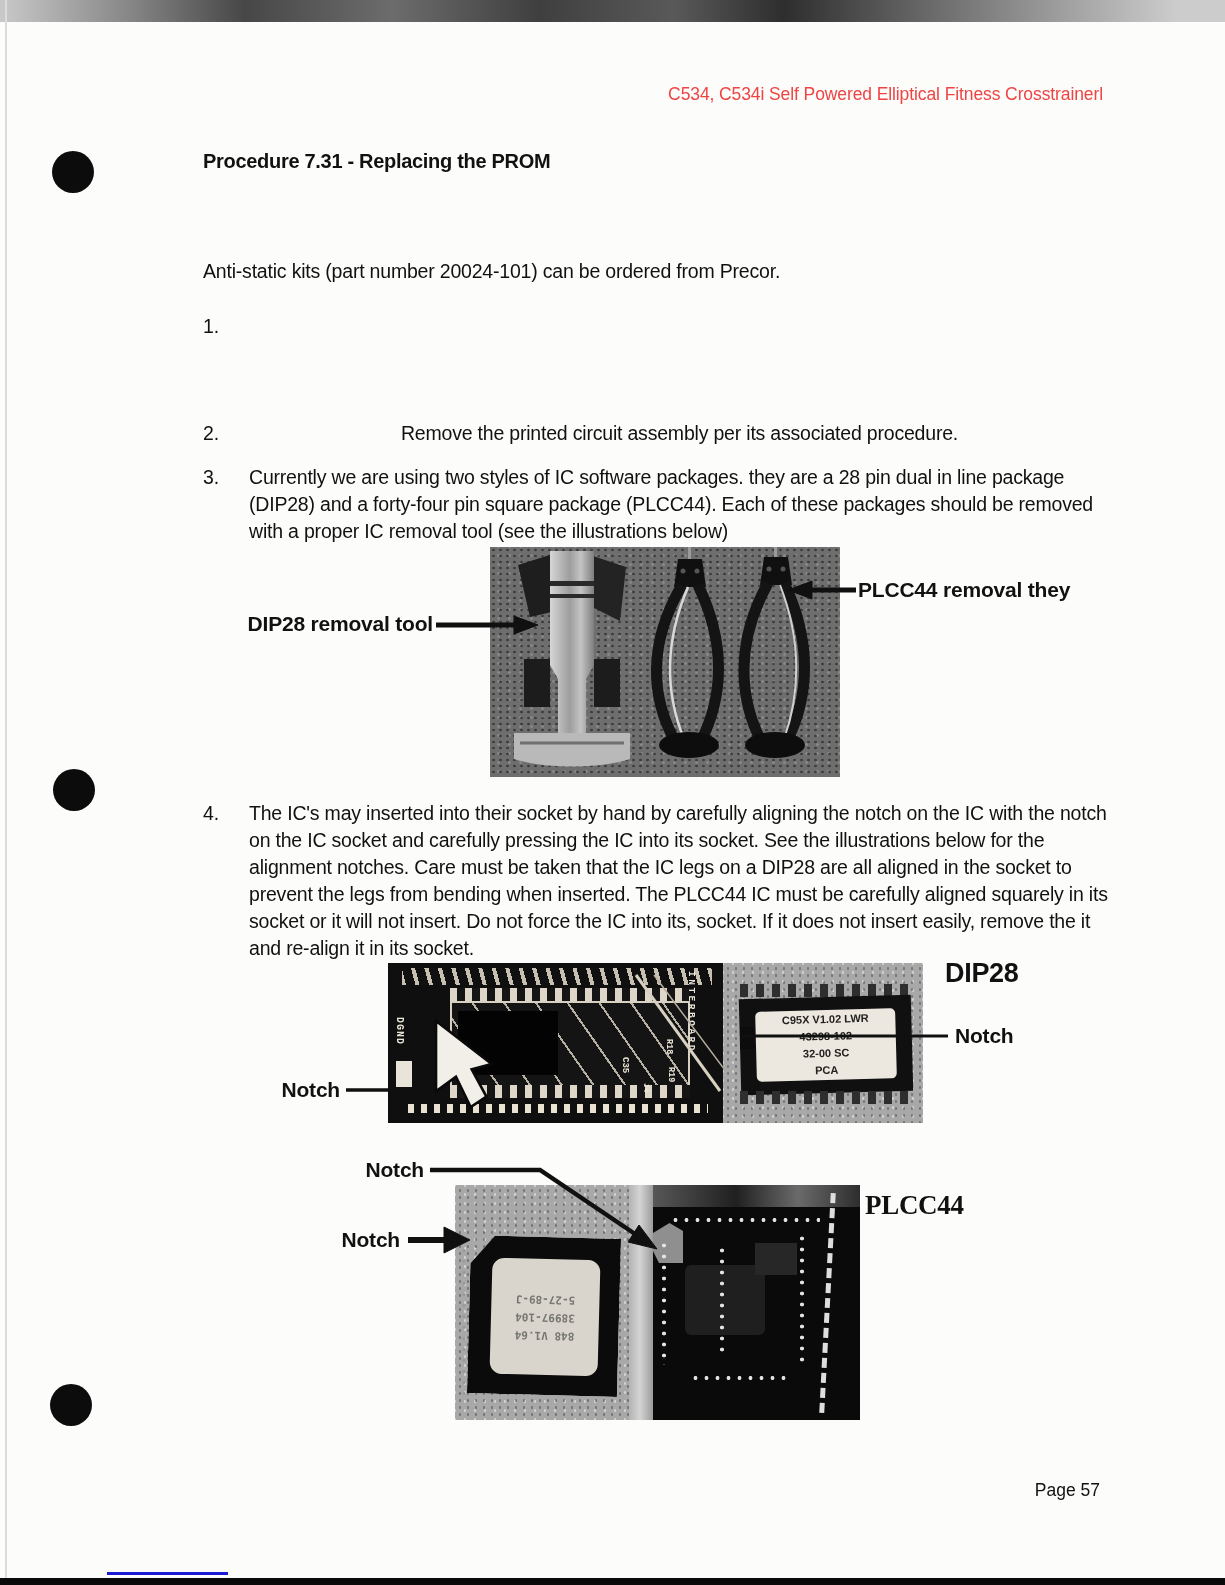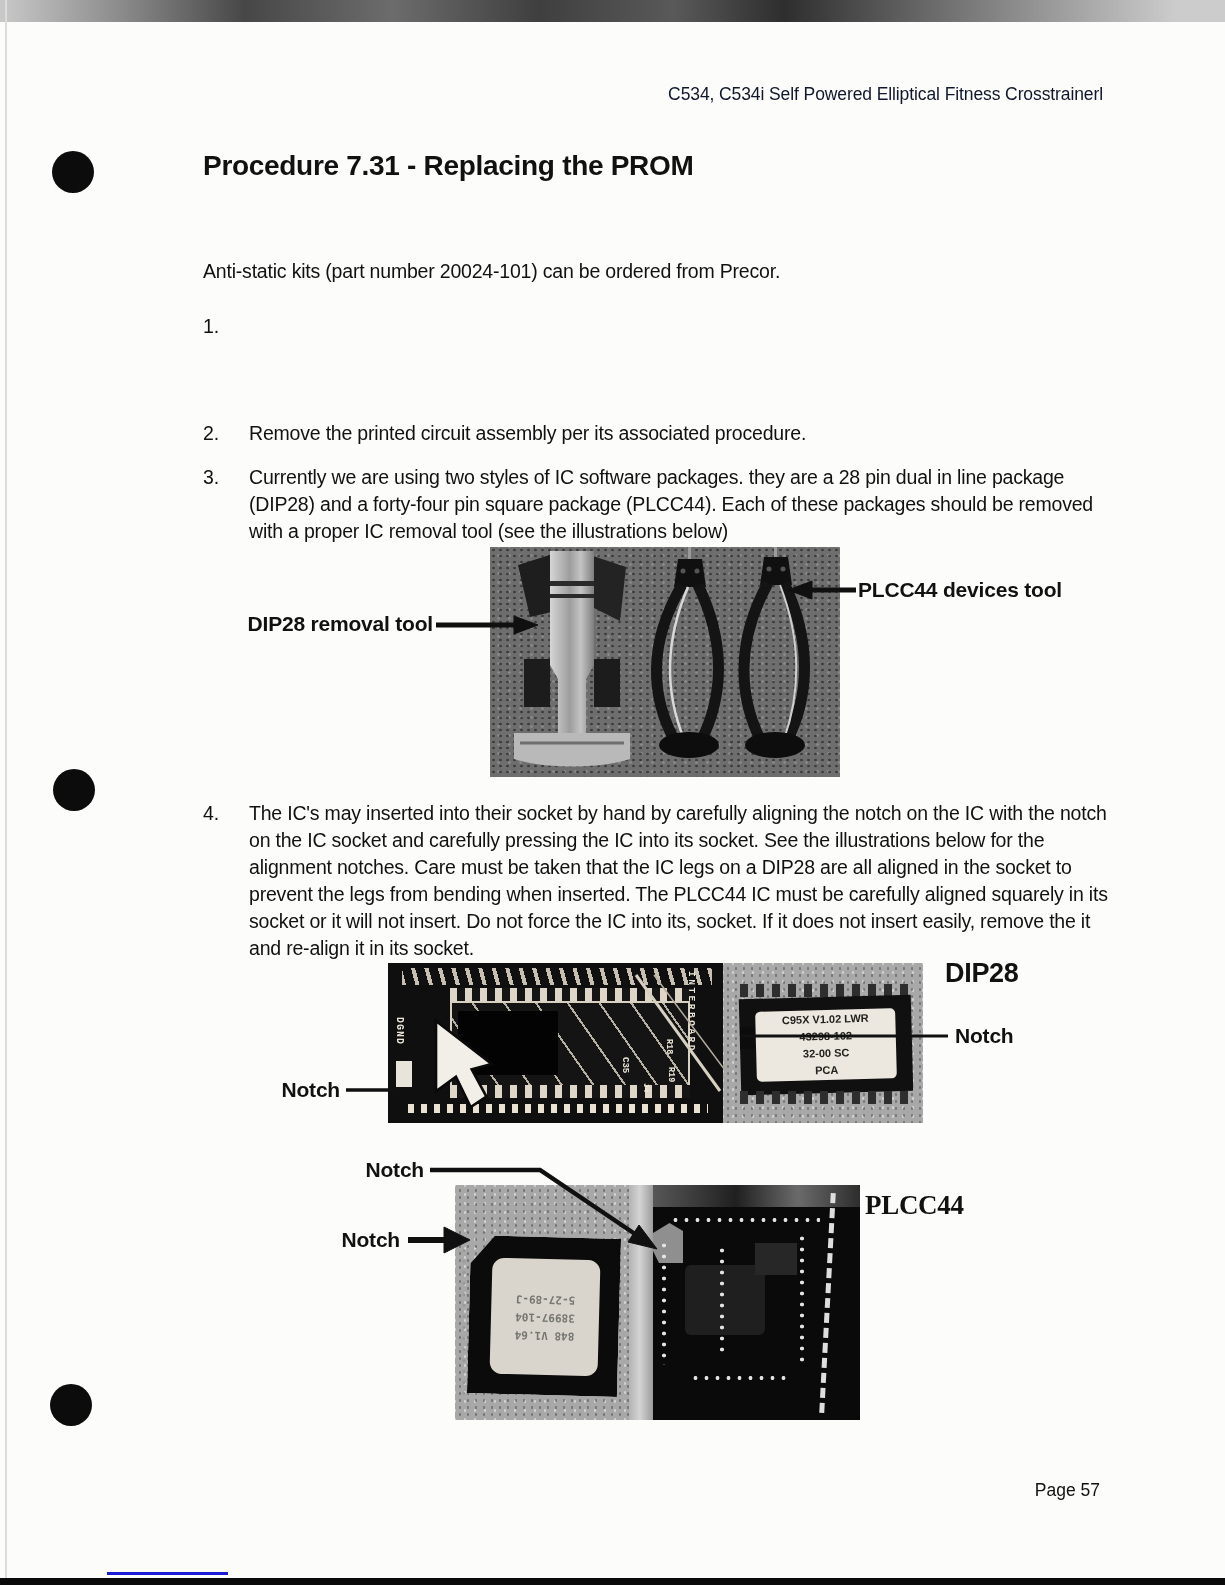--- a/index.html
+++ b/index.html
@@ -10,22 +10,22 @@
 
   
   .scan-top{left:0;top:0;width:1225px;height:22px;
     background:linear-gradient(90deg,#c9c9c9 0%,#8a8a8a 10%,#474747 20%,#6c6c6c 32%,#3f3f3f 44%,#595959 55%,#2e2e2e 64%,#6a6a6a 76%,#9b9b9b 86%,#cccccc 96%);}
   .scan-left{left:5px;top:0;width:2px;height:1585px;background:#dcdcda;}
   .scan-bottom{left:0;top:1578px;width:1225px;height:7px;background:#0a0a0a;}
   .punch{width:42px;height:42px;border-radius:50%;background:#0c0c0c;}
   .link-line{left:107px;top:1572px;width:121px;height:3px;background:#1b1bd4;}
 
   
-  .header{top:84px;right:122px;font-size:17.5px;letter-spacing:-0.1px;color:#0f172a;}
-  .title{left:203px;top:150px;font-size:28px;font-weight:bold;letter-spacing:-0.3px;}
+  .header{top:84px;right:122px;font-size:17.5px;letter-spacing:-0.1px;color:#ef4444;}
+  .title{left:203px;top:150px;font-size:20px;font-weight:bold;letter-spacing:-0.3px;}
   .intro{left:203px;top:260px;font-size:19.5px;letter-spacing:-0.2px;}
   .step-num{left:203px;font-size:19.5px;line-height:27px;}
   .step-text{left:249px;width:861px;font-size:19.5px;line-height:27px;letter-spacing:-0.2px;}
   .callout{font-size:21px;font-weight:bold;letter-spacing:-0.2px;z-index:4;}
   .fig-head{font-size:27px;font-weight:bold;letter-spacing:-0.3px;z-index:4;}
   .footer{top:1480px;right:125px;font-size:17.5px;}
 
   
   .photo{z-index:1;overflow:hidden;}
   .speckle-dark{background-color:#6e6e6e;
@@ -91,21 +91,21 @@
   <div class="abs punch" style="left:53px;top:769px;"></div>
   <div class="abs punch" style="left:50px;top:1384px;"></div>
 
   <div class="abs header">C534, C534i Self Powered Elliptical Fitness Crosstrainerl</div>
   <div class="abs title">Procedure 7.31 - Replacing the PROM</div>
   <div class="abs intro">Anti-static kits (part number 20024-101) can be ordered from Precor.</div>
 
   <div class="abs step-num" style="top:313px;">1.</div>
 
   <div class="abs step-num" style="top:420px;">2.</div>
-  <div class="abs step-text" style="top:420px;">Remove the printed circuit assembly per its associated procedure.</div>
+  <div class="abs step-text" style="top:420px;text-align:center;">Remove the printed circuit assembly per its associated procedure.</div>
 
   <div class="abs step-num" style="top:464px;">3.</div>
   <div class="abs step-text" style="top:464px;">Currently we are using two styles of IC software packages. they are a 28 pin dual in line package (DIP28) and a forty-four pin square package (PLCC44). Each of these packages should be removed with a proper IC removal tool (see the illustrations below)</div>
 
   <div class="abs step-num" style="top:800px;">4.</div>
   <div class="abs step-text" style="top:800px;">The IC's may inserted into their socket by hand by carefully aligning the notch on the IC with the notch on the IC socket and carefully pressing the IC into its socket. See the illustrations below for the alignment notches. Care must be taken that the IC legs on a DIP28 are all aligned in the socket to prevent the legs from bending when inserted. The PLCC44 IC must be carefully aligned squarely in its socket or it will not insert. Do not force the IC into its, socket. If it does not insert easily, remove the it and re-align it in its socket.</div>
 
   <div class="abs photo speckle-dark" style="left:490px;top:547px;width:350px;height:230px;">
     <svg width="350" height="230" viewBox="0 0 350 230">
       <defs>
@@ -143,21 +143,21 @@
         <circle cx="279" cy="22" r="2.5" fill="#555"></circle>
           <circle cx="293" cy="22" r="2.5" fill="#555"></circle>
         <path d="M278,36 C246,94 248,150 272,196" stroke="#141414" stroke-width="11" fill="none"></path>
         <path d="M294,36 C322,94 320,150 296,196" stroke="#141414" stroke-width="11" fill="none"></path>
         <path d="M290,38 C312,94 310,148 294,192" stroke="#cfcfcf" stroke-width="2" fill="none"></path>
         <ellipse cx="285" cy="198" rx="30" ry="13" fill="#0d0d0d"></ellipse>
       </g>
     </svg>
   </div>
   <div class="abs callout" style="right:792px;top:612px;">DIP28 removal tool</div>
-  <div class="abs callout" style="left:858px;top:578px;">PLCC44 devices tool</div>
+  <div class="abs callout" style="left:858px;top:578px;">PLCC44 removal they</div>
 
   <div class="abs photo" style="left:388px;top:963px;width:535px;height:160px;">
     <div class="abs f2-pcb">
       <div class="abs f2-teeth"></div>
       <div class="abs f2-pinrow" style="left:62px;top:25px;width:240px;"></div>
       <div class="abs f2-socket"></div>
       <div class="abs f2-cavity"></div>
       <div class="abs f2-pinrow" style="left:62px;top:122px;width:240px;"></div>
       <div class="abs vtext" style="left:6px;top:54px;font-size:10px;letter-spacing:1px;">DGND</div>
       <div class="abs f2-comp"></div>

